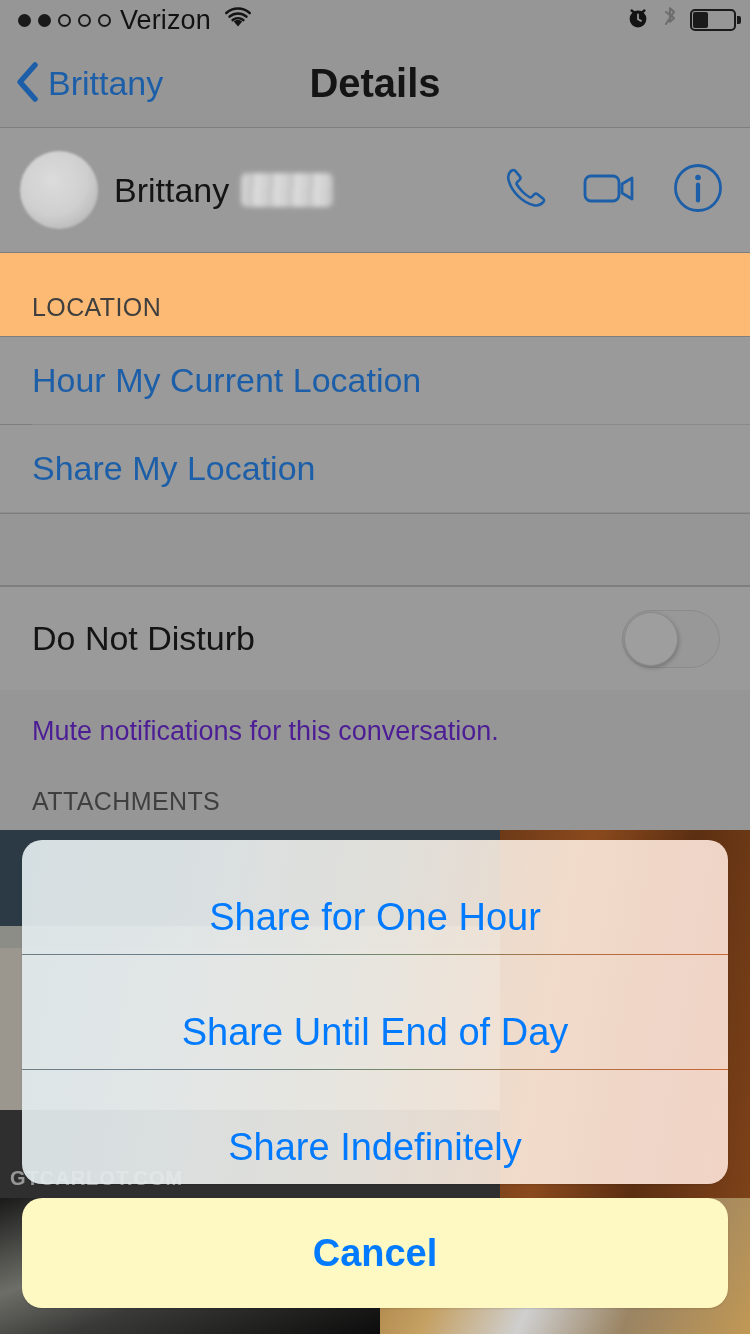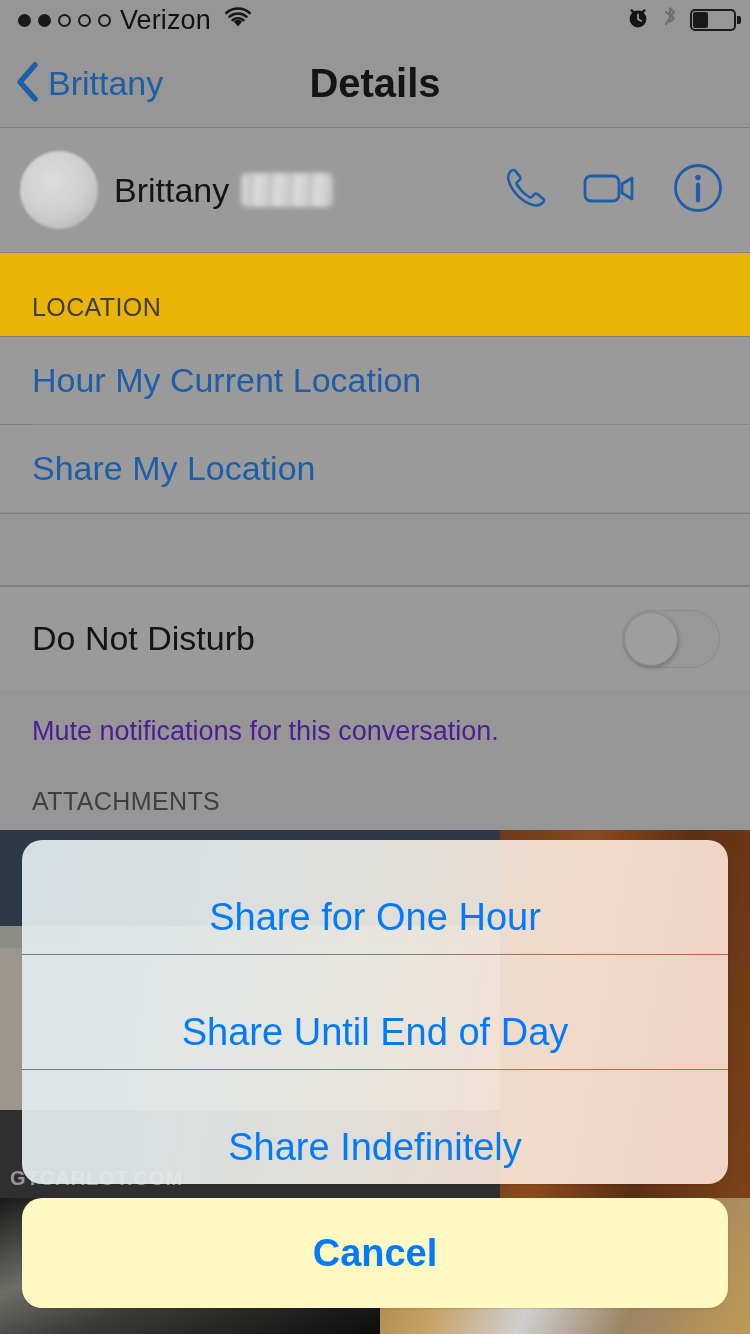--- a/index.html
+++ b/index.html
@@ -62,21 +62,21 @@
   .contact-last{
     margin-left:12px; width:92px; height:34px; border-radius:6px;
     background:repeating-linear-gradient(92deg,#d6d6d6 0 7px,#c9c9c9 7px 13px,#dedede 13px 20px);
     filter:blur(2.4px); opacity:.95;
   }
   .contact-actions{ position:absolute; right:26px; display:flex; align-items:center; gap:34px; }
   .cicon{ cursor:pointer; }
 
   
   .sec-header{
-    position:absolute; left:0; width:750px; height:83px; background:#eab308;
+    position:absolute; left:0; width:750px; height:83px; background:#fdba74;
     display:flex; align-items:flex-end; padding:0 0 14px 32px;
   }
   .sec-header span{ font-size:25px; color:#3f3f3f; letter-spacing:.4px; }
 
   .cell{
     position:absolute; left:0; width:750px; background:#9a9a9a;
     display:flex; align-items:center; padding-left:32px;
     border-top:1px solid #7e7e7e; cursor:pointer;
   }
   .cell .label{ font-size:34px; color:#1c5fa8; }

